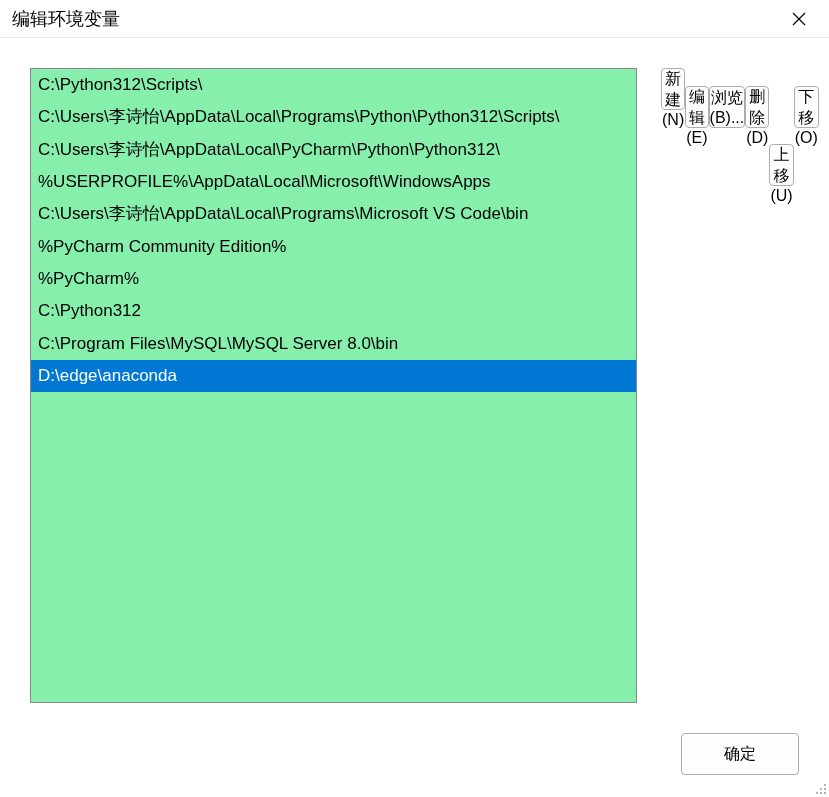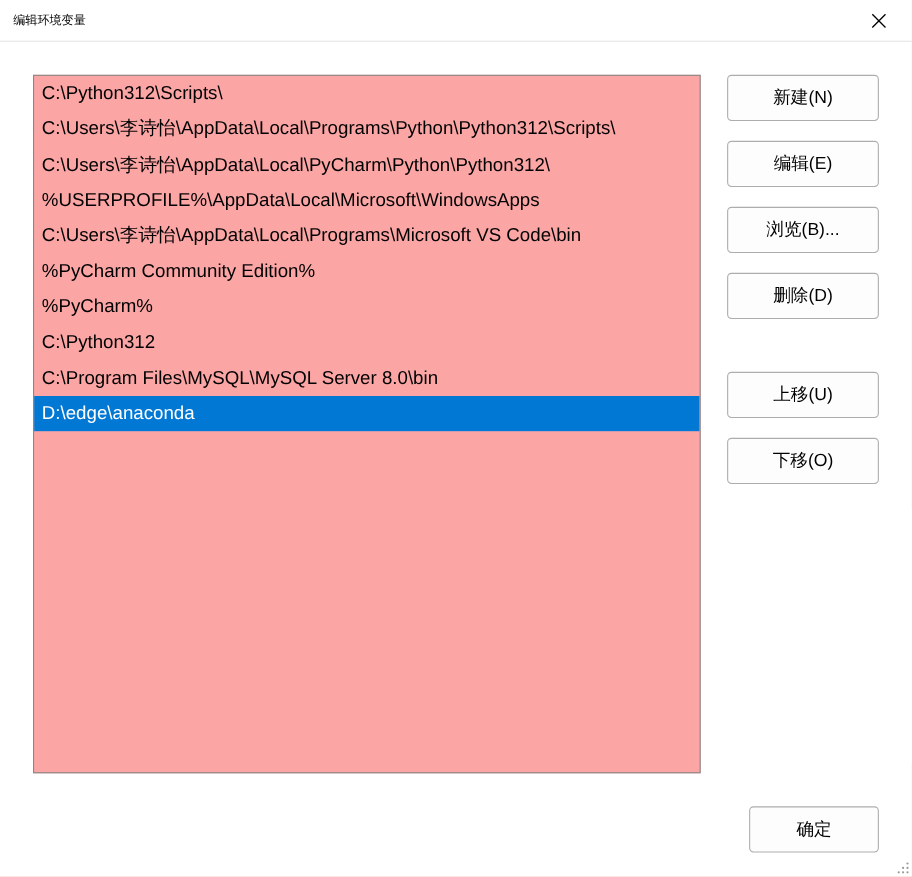--- a/index.html
+++ b/index.html
@@ -14,75 +14,75 @@
     }
     .titlebar {
       height: 38px;
       display: flex;
       align-items: center;
       padding: 0 12px;
       border-bottom: 1px solid #e5e5e5;
     }
     .titlebar-text {
       flex: 1;
-      font-size: 11px;
+      font-size: 18px;
       color: #000;
     }
     .close-btn {
       width: 36px;
       height: 36px;
       display: flex;
       align-items: center;
       justify-content: center;
       cursor: pointer;
     }
     .close-btn svg { width: 14px; height: 14px; }
     .content {
       padding: 30px 30px 20px 30px;
       display: flex;
       gap: 24px;
       height: calc(100% - 38px - 68px);
     }
     .listbox {
       flex: 1;
       border: 1px solid #888;
-      background: #fca5a5;
+      background: #86efac;
       overflow-y: auto;
       height: 635px;
     }
     .list-item {
       padding: 3px 7px;
       font-size: 17px;
       color: #000;
       line-height: 1.55;
       white-space: nowrap;
       overflow: hidden;
       cursor: default;
     }
     .list-item.selected {
       background: #0078d4;
       color: #fff;
     }
     .button-col {
       width: 138px;
       display: flex;
-      flex-direction: column;
+      flex-direction: row;
     }
     .btn {
       height: 42px;
       border: 1px solid #adadad;
       background: #fdfdfd;
       border-radius: 4px;
       font-size: 16px;
       font-family: inherit;
       cursor: pointer;
       color: #000;
     }
     .gap-lg { margin-top: 18px; }
-    .gap-xl { margin-top: 48px; }
+    .gap-xl { margin-top: 76px; }
     .gap-sp { margin-top: 72px; }
     .footer {
       position: absolute;
       bottom: 0;
       left: 0;
       right: 0;
       height: 68px;
       display: flex;
       justify-content: flex-end;
       align-items: center;

